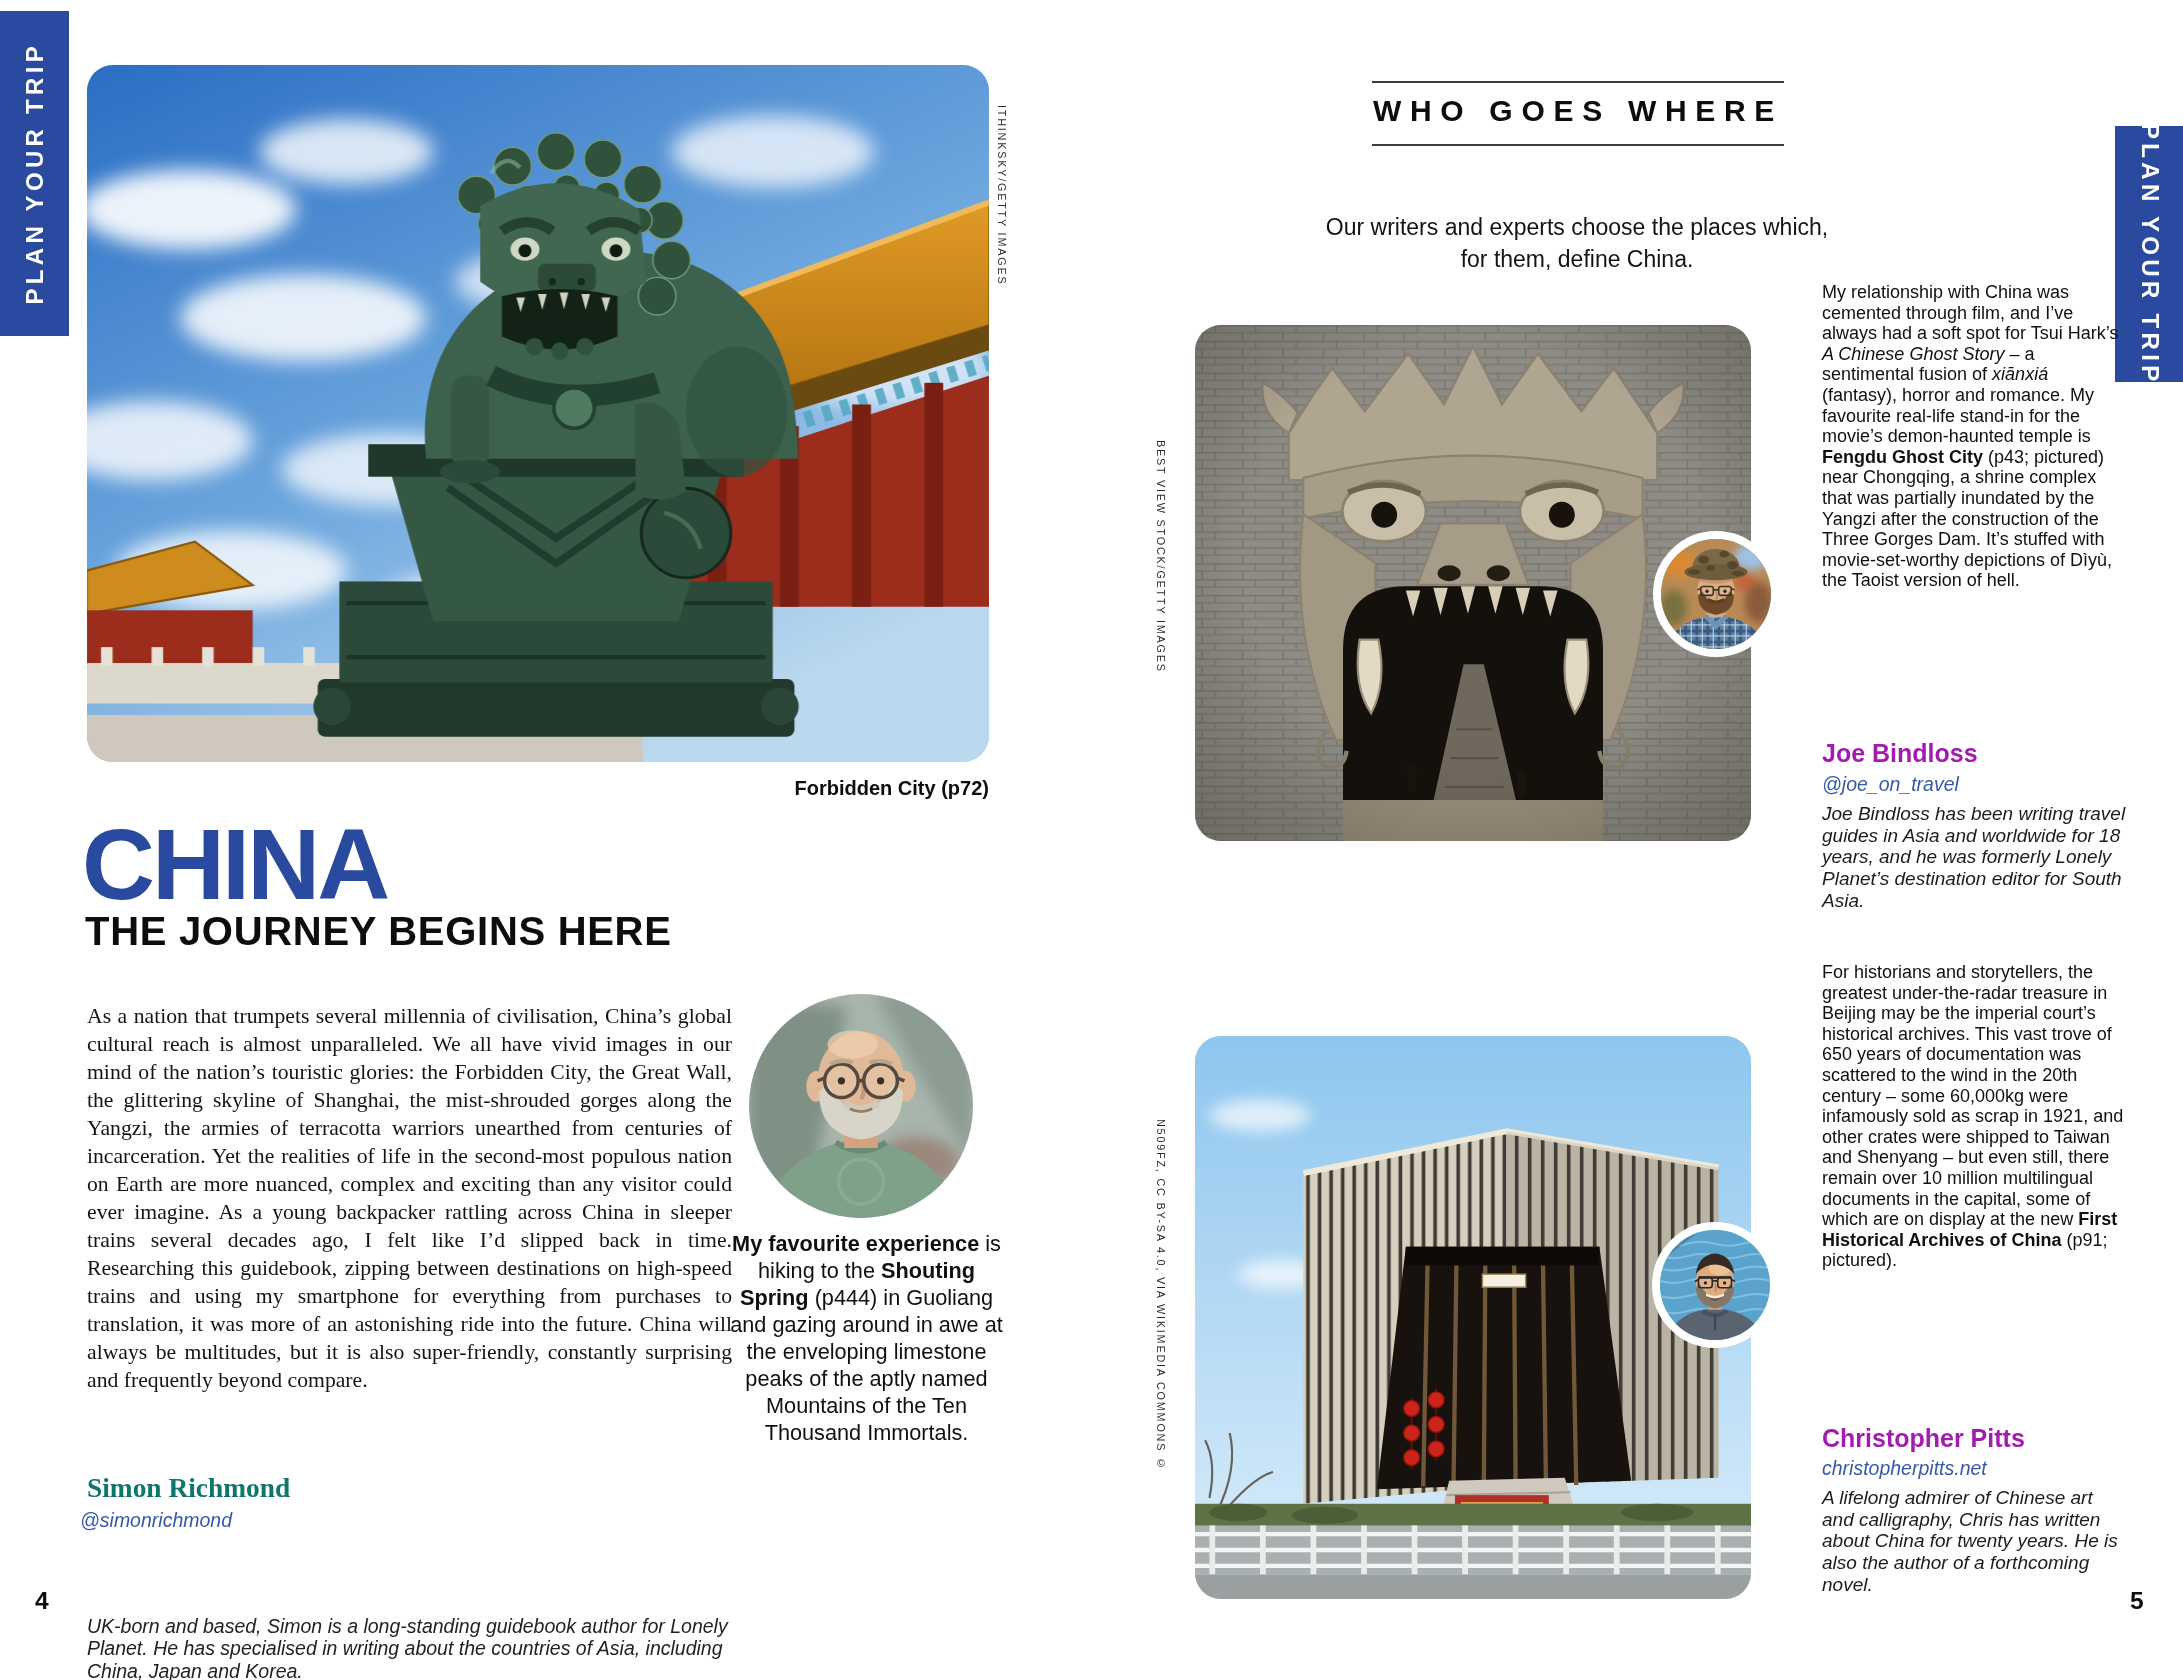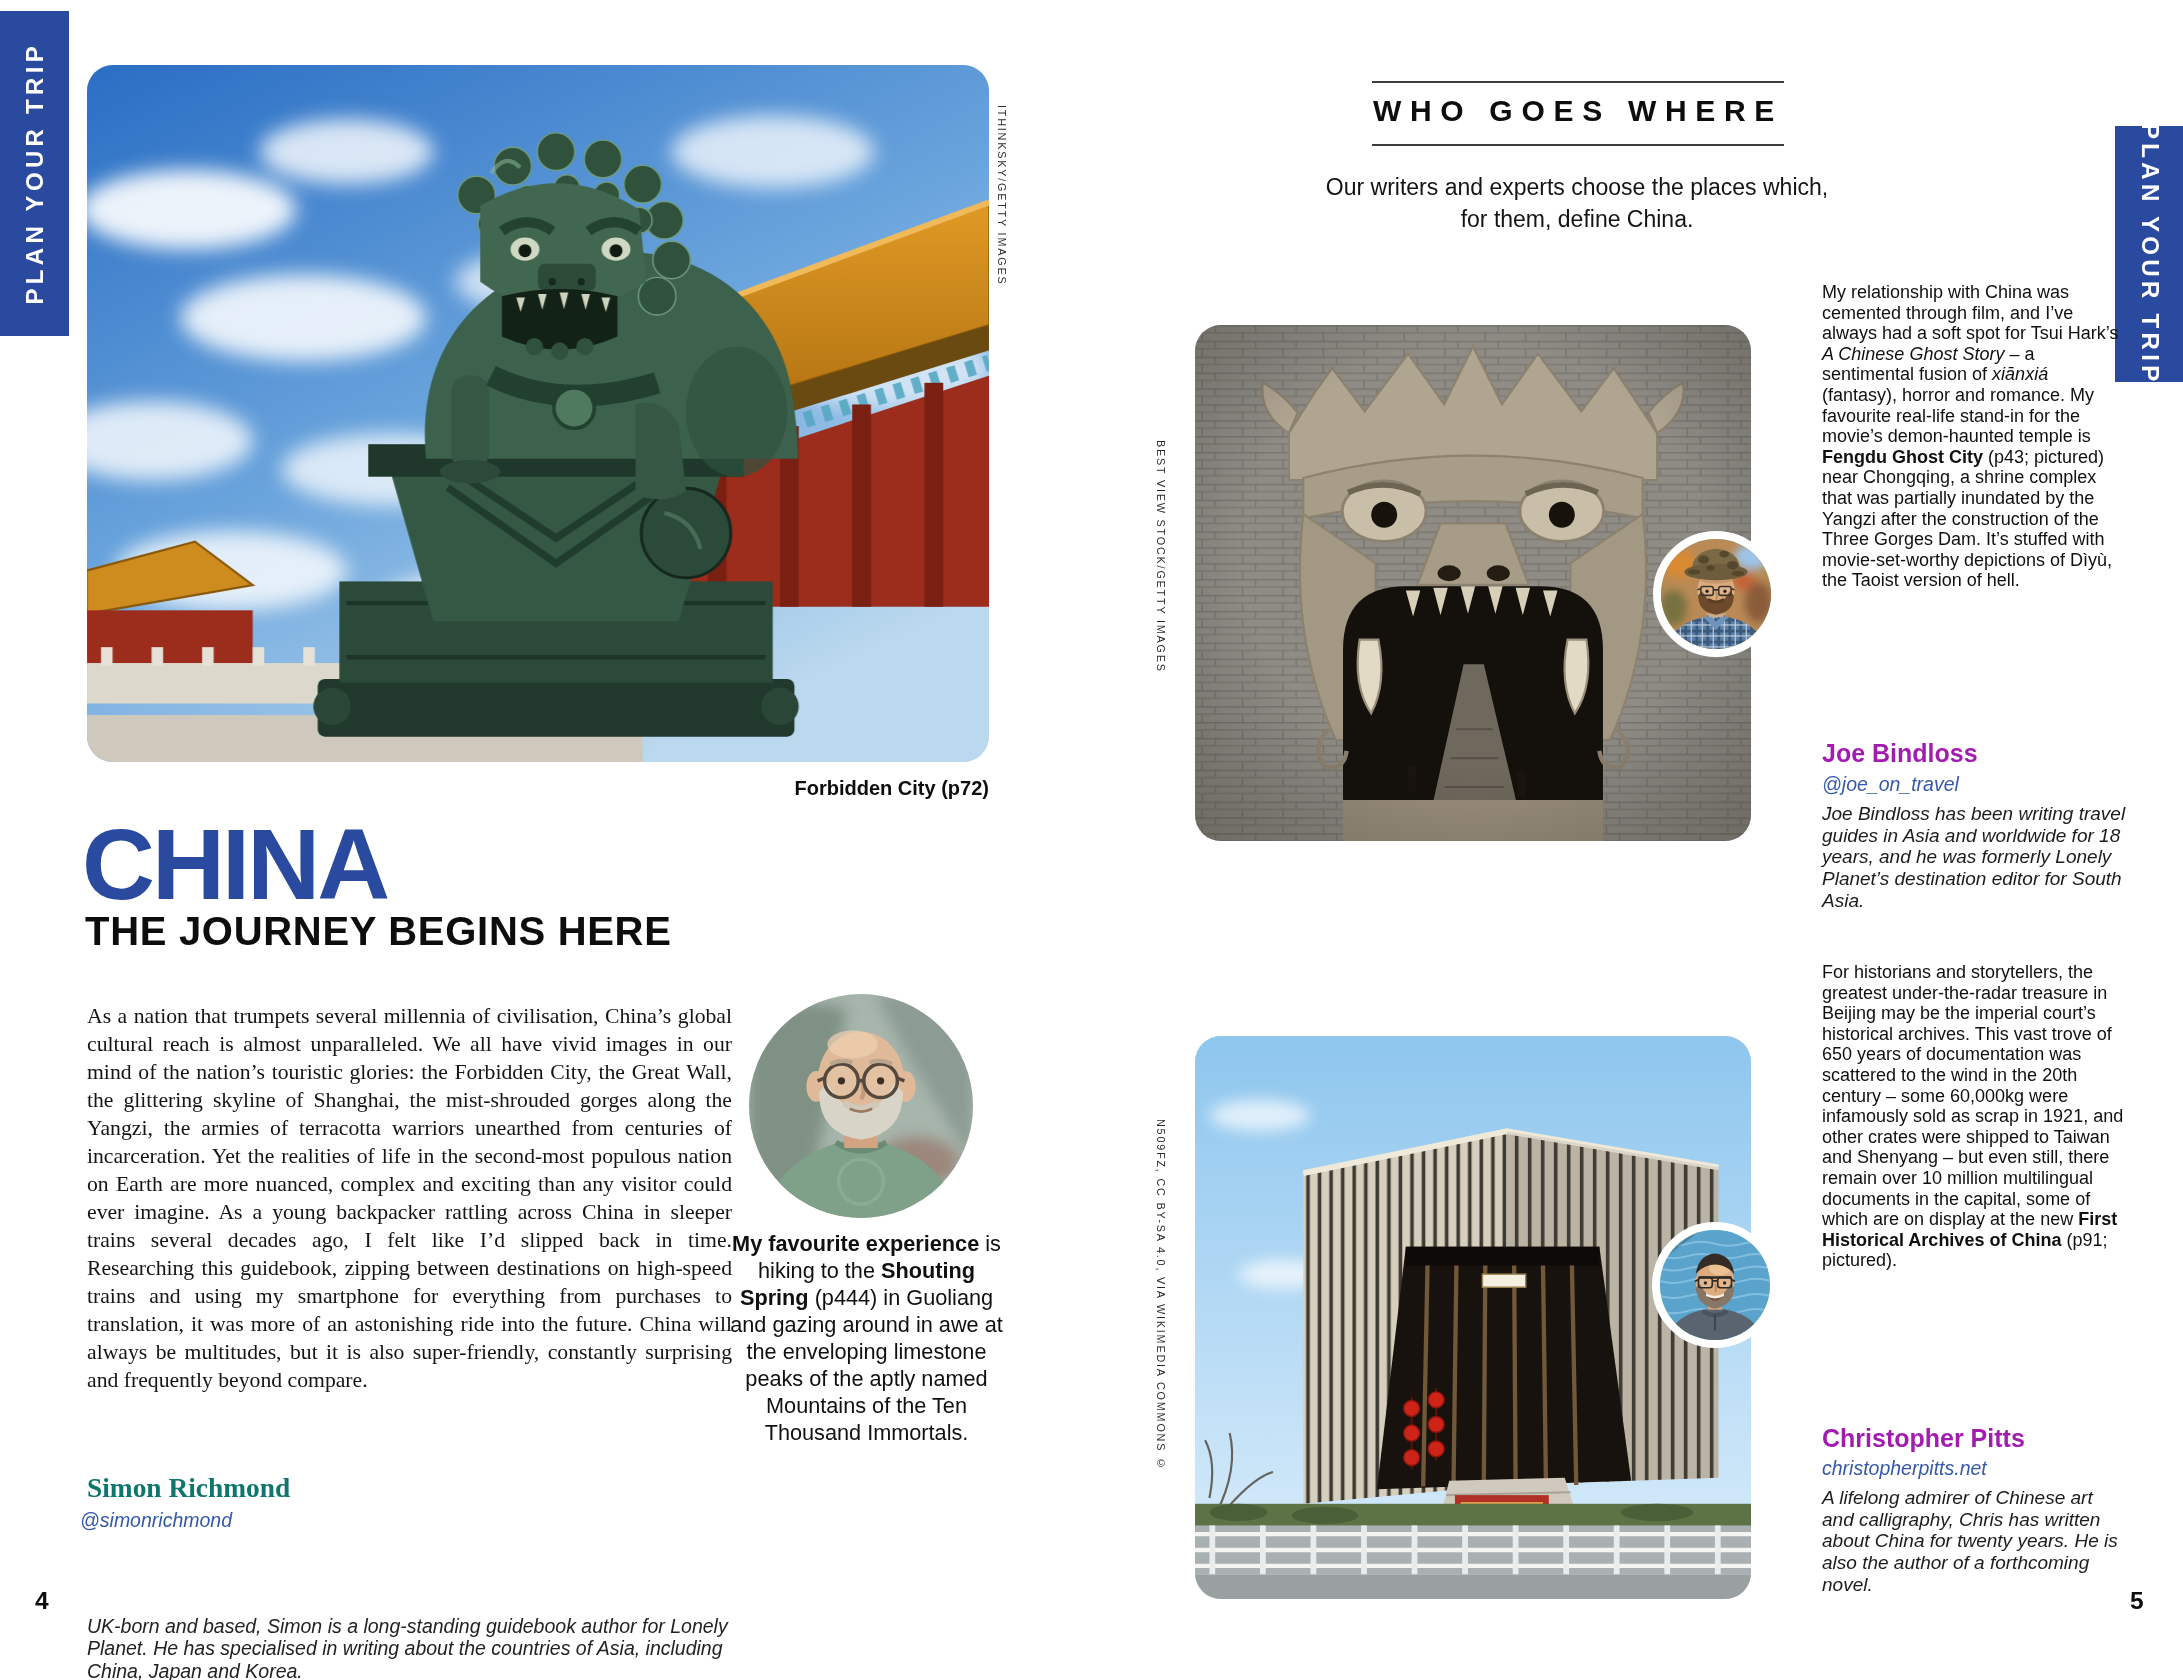--- a/index.html
+++ b/index.html
@@ -24,21 +24,21 @@
   .sub-title{font-weight:bold;font-size:40px;line-height:1;letter-spacing:0.7px;color:#0d0d0d;}
   .intro{font-family:"Liberation Serif",serif;font-size:21.7px;line-height:28px;text-align:justify;color:#141414;}
   .fav{font-size:21.7px;line-height:27px;text-align:center;color:#101010;}
   .author-name{font-weight:bold;font-size:27.4px;color:#0f766e;font-family:Liberation Serif, serif;}
   .handle{font-style:italic;font-size:19.5px;color:var(--link);}
   .bio{font-style:italic;font-size:19.5px;line-height:22.4px;color:#222;}
   .pagenum{font-weight:bold;font-size:24.5px;color:#0d0d0d;}
   
   .rule{background:#3d3d3d;height:2.2px;}
   .wgw{font-weight:bold;font-size:30px;letter-spacing:8.7px;text-align:center;color:#0d0d0d;}
-  .wgw-intro{font-size:23px;line-height:1.3;text-align:center;color:#141414;}
+  .wgw-intro{font-size:23px;line-height:1.3;text-align:center;color:#141414;margin-top:40px;}
   .rp-para{font-size:18px;line-height:20.6px;color:#101010;}
   .rp-name{font-weight:bold;font-size:25px;color:#a21caf;}
   .rp-bio{font-style:italic;font-size:19px;line-height:21.7px;color:#1c1c1c;}
   .b{font-weight:bold;}
   .i{font-style:italic;}
 </style>
 </head>
 <body>
 
 <div class="sheet" style="--accent:#2a4aa0;--link:#3658a8;">

